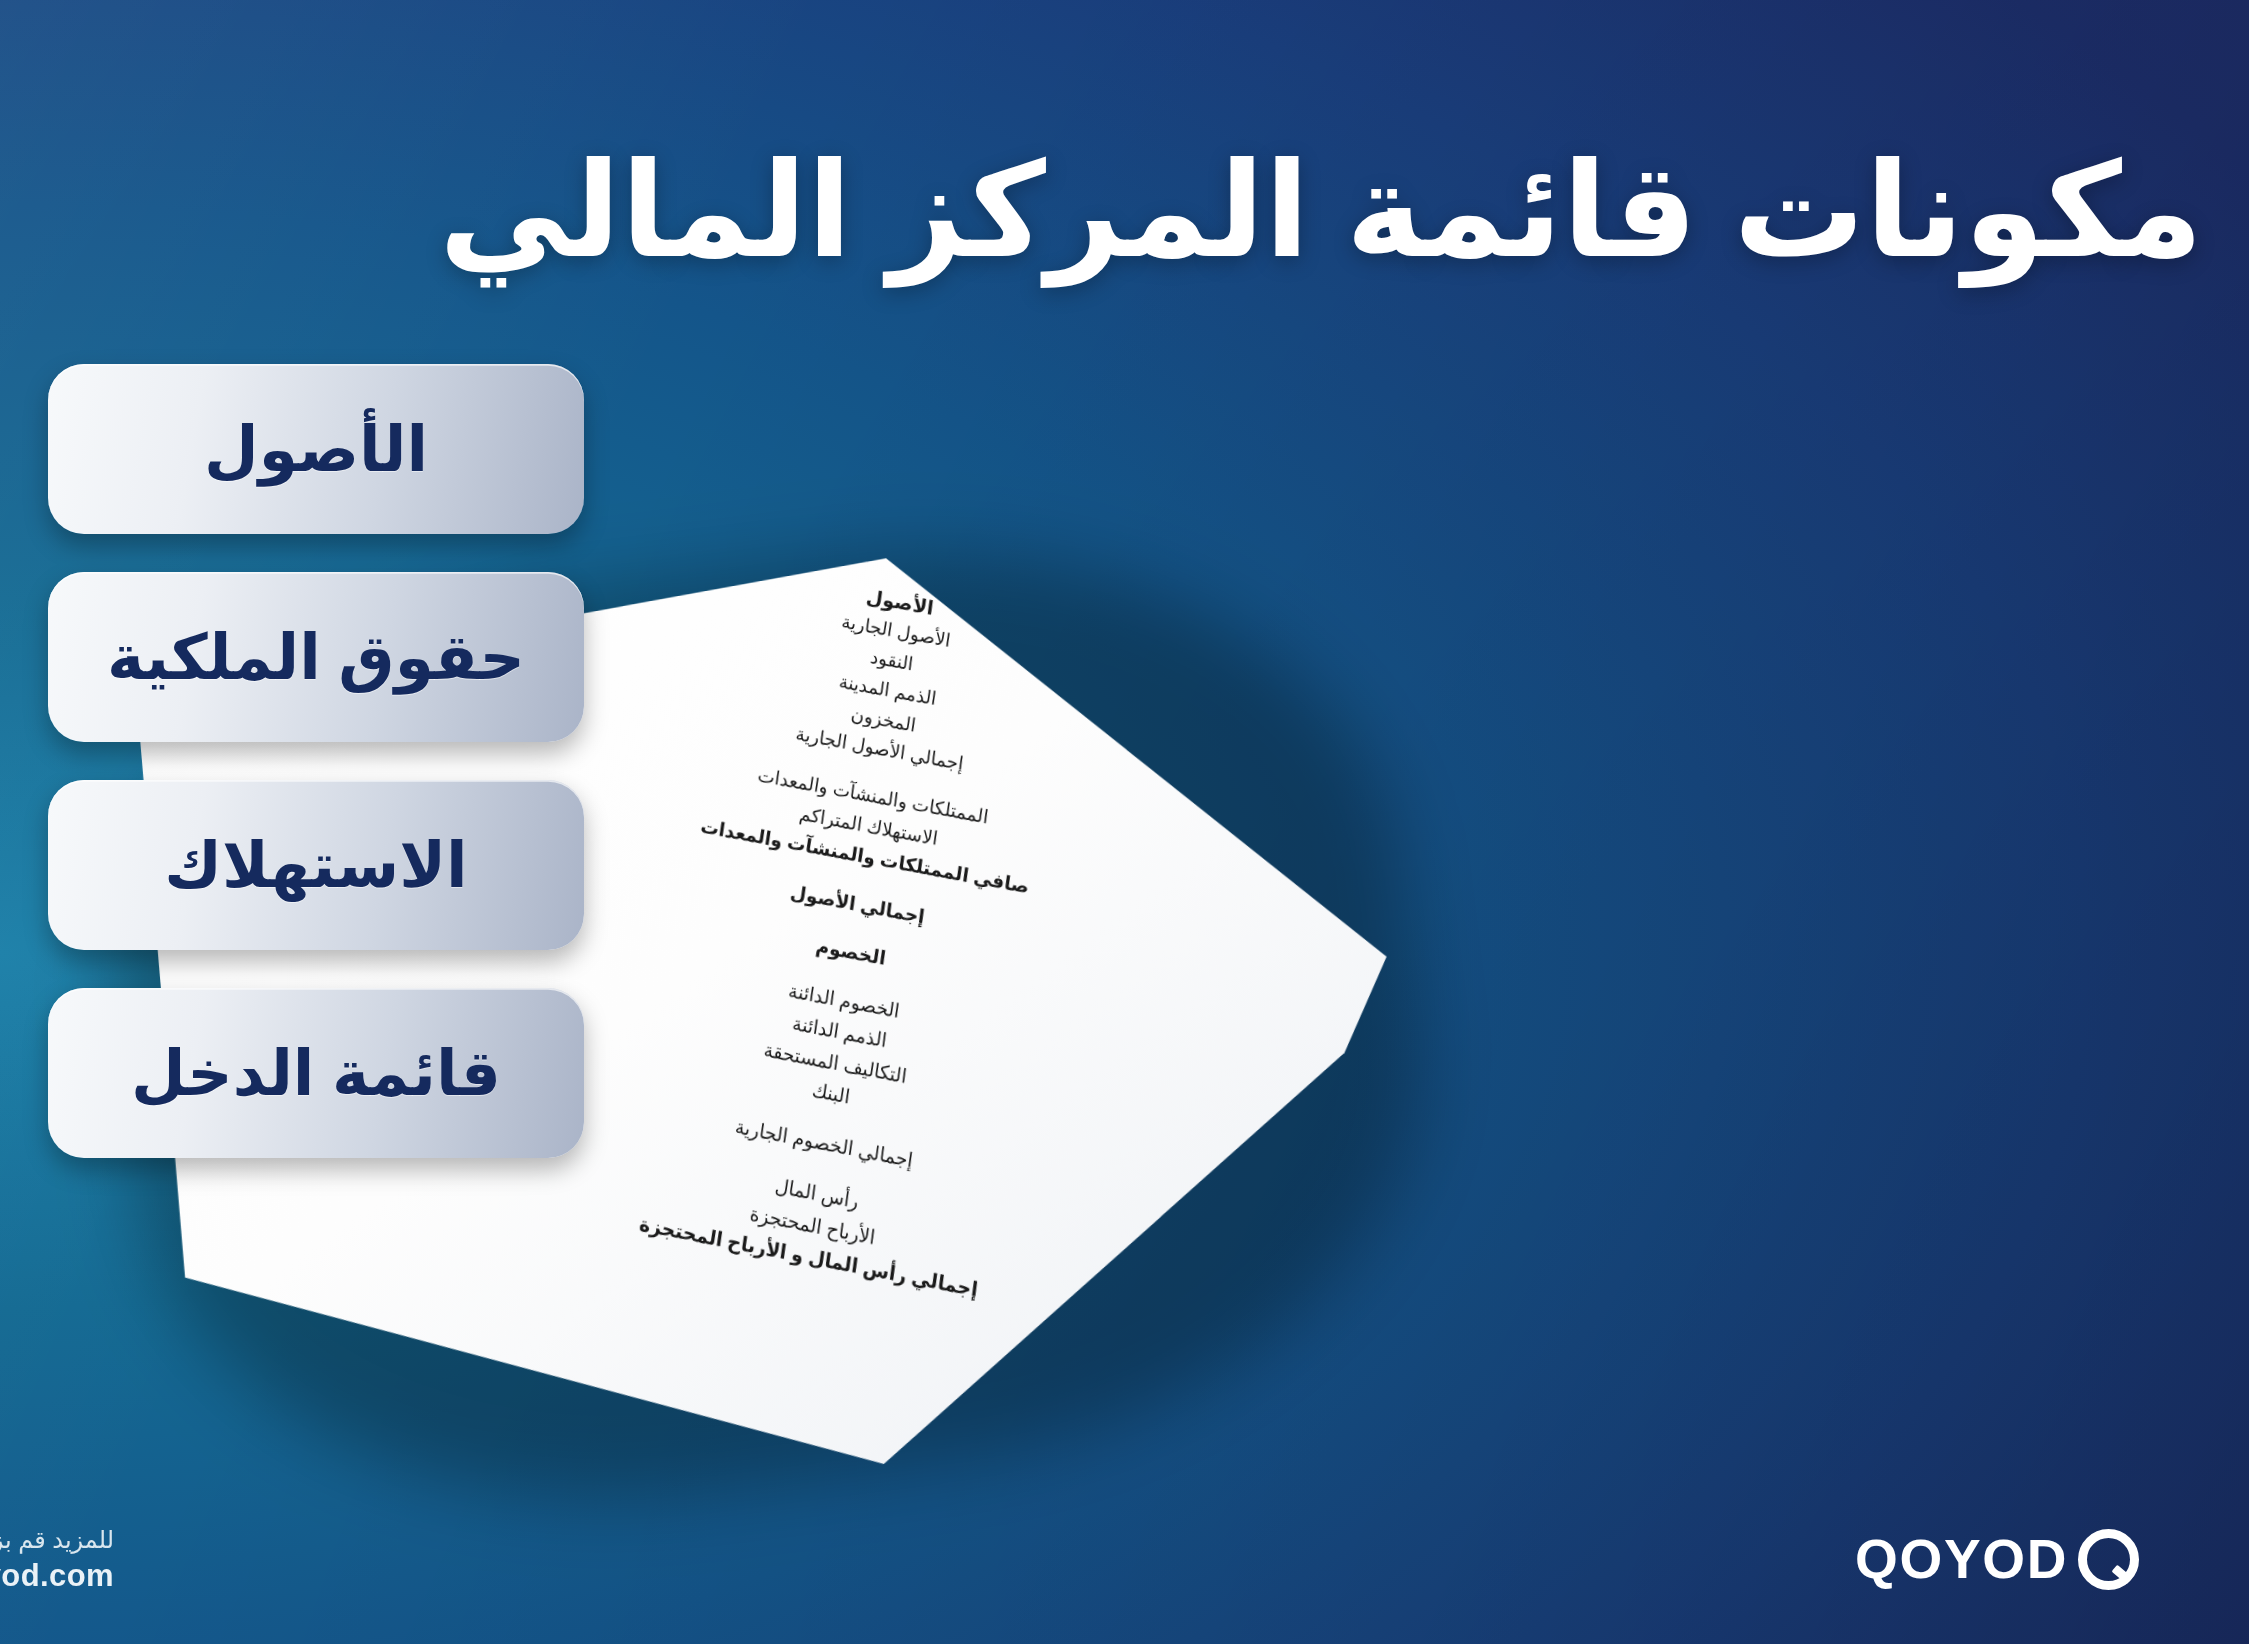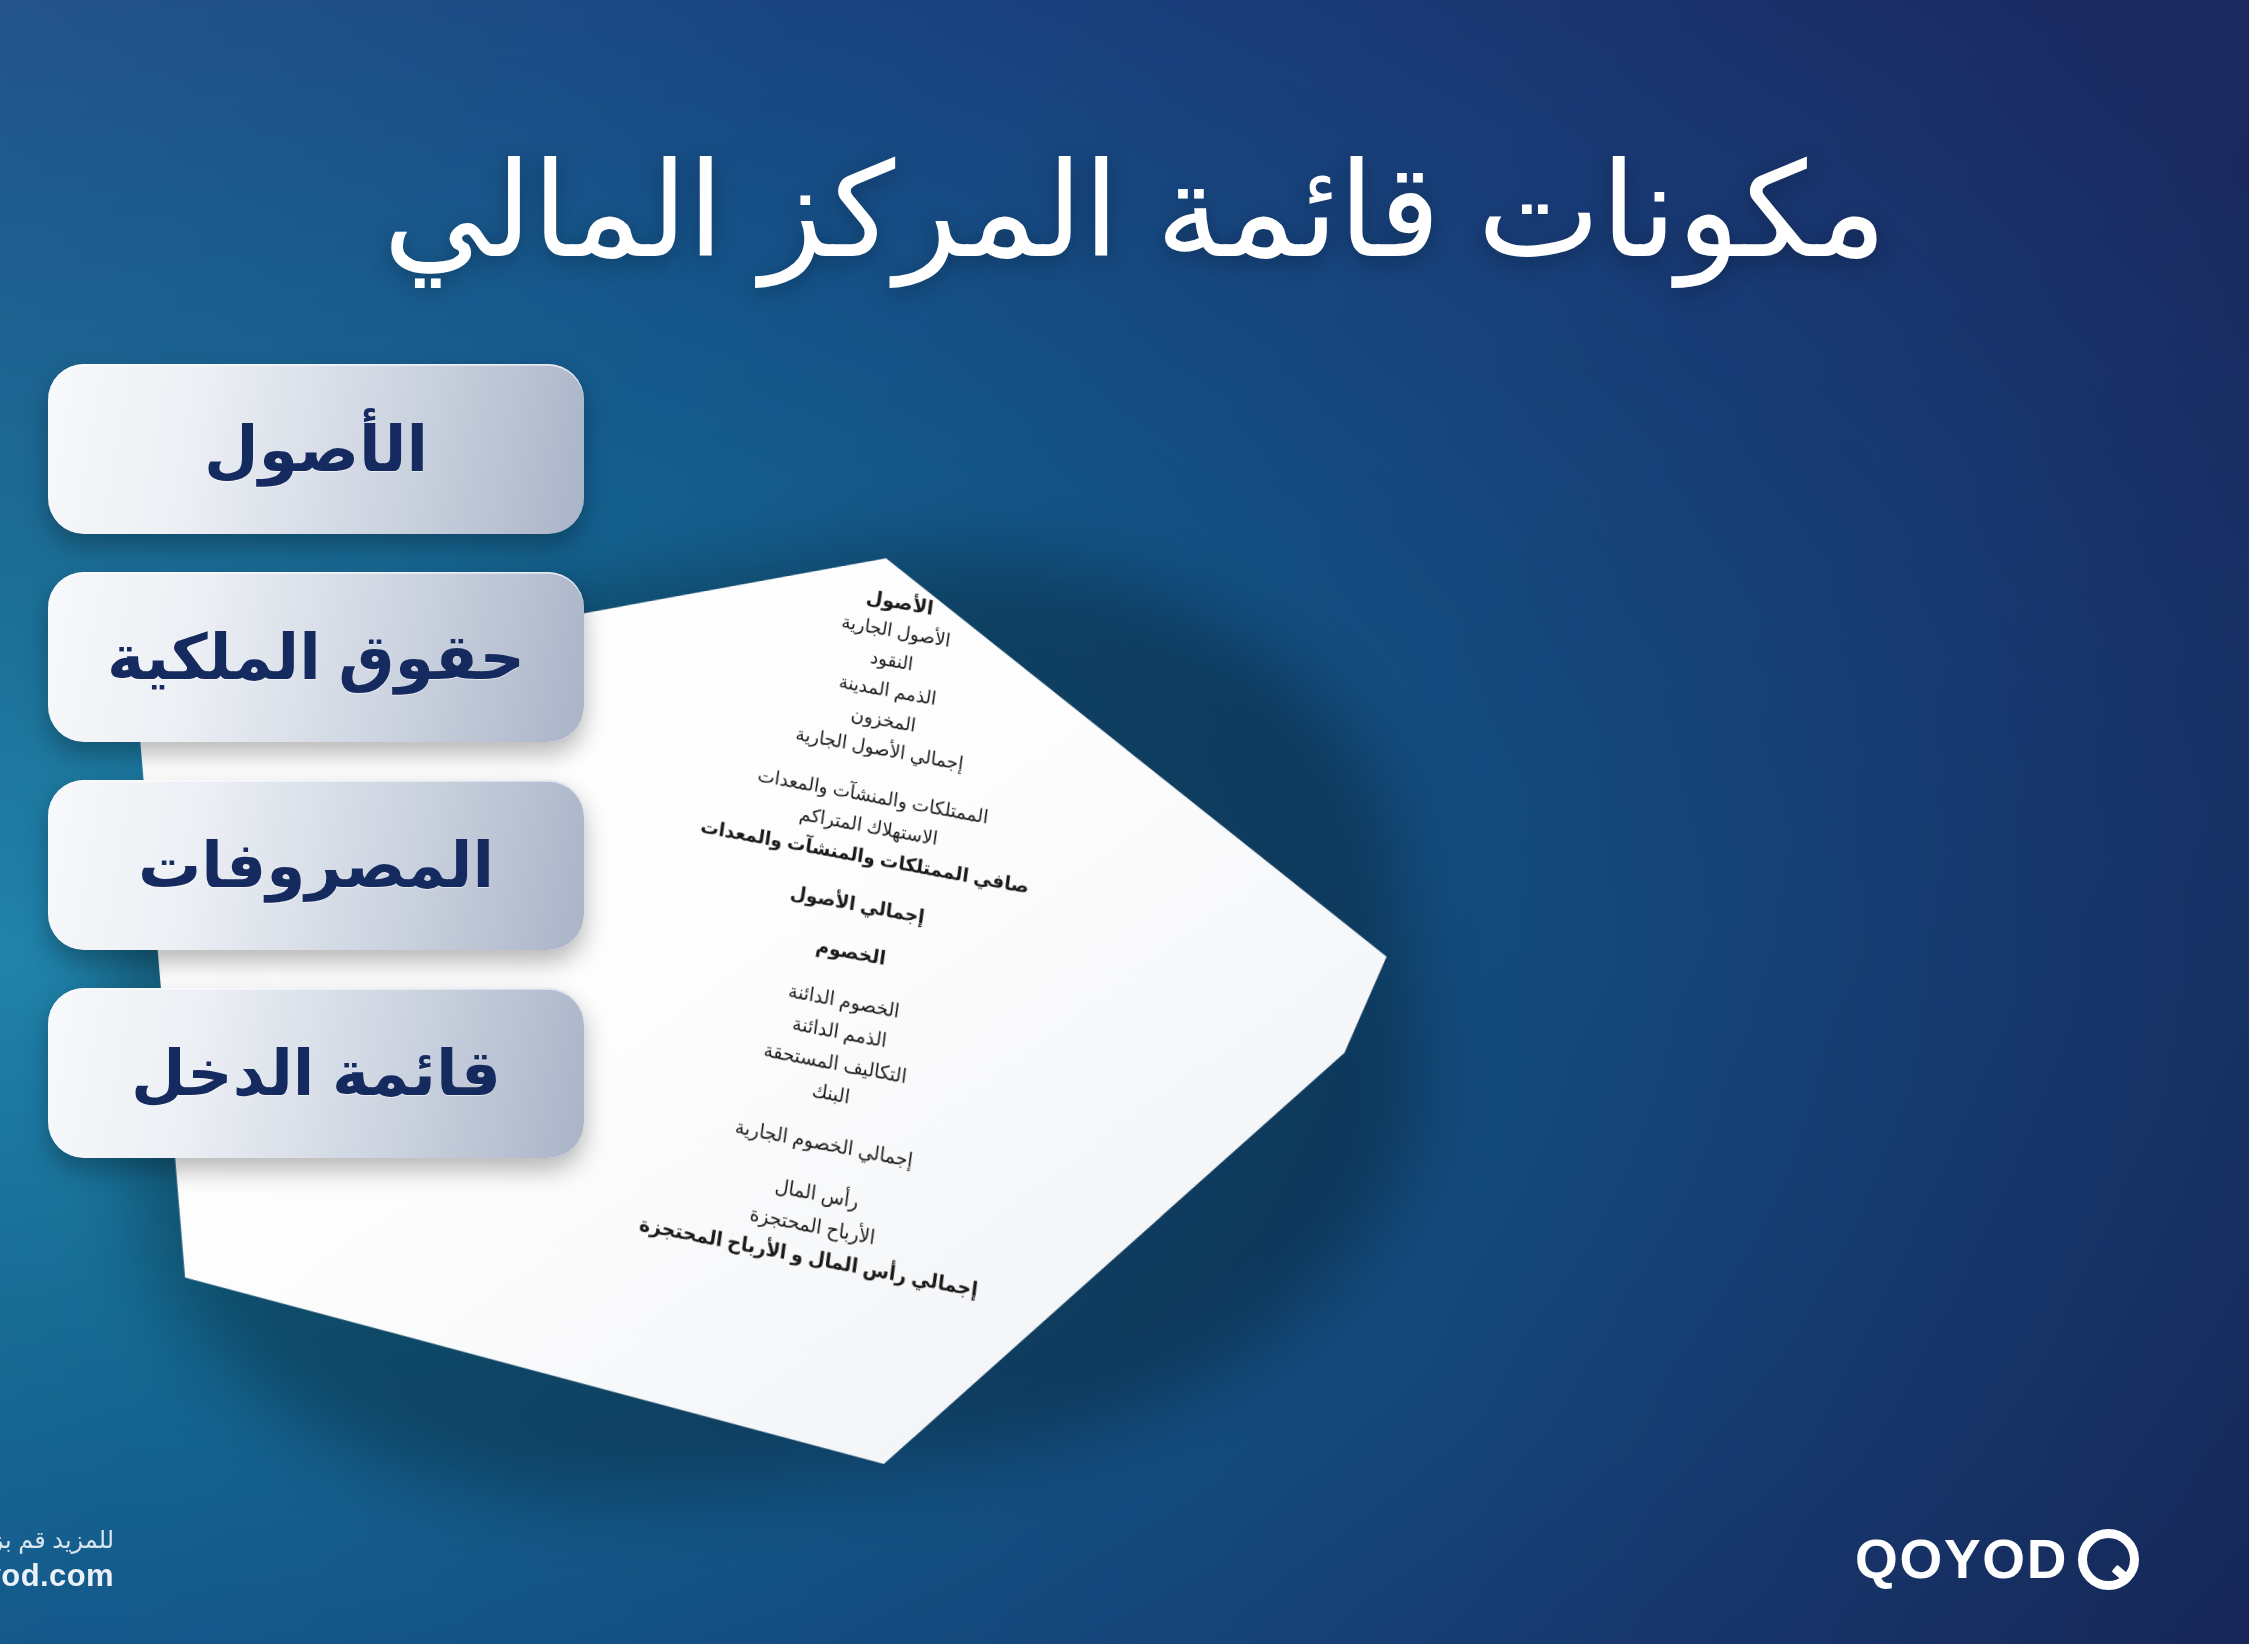--- a/index.html
+++ b/index.html
@@ -22,26 +22,26 @@
     position: absolute;
     inset: 0;
     background: linear-gradient(115deg, rgba(255,255,255,0.05) 0%, rgba(255,255,255,0.0) 28%, rgba(0,0,0,0.10) 72%, rgba(0,0,0,0.22) 100%);
     pointer-events: none;
   }
 
   
   .title {
     position: absolute;
     top: 43px;
-    right: 55px;
+    right: 46px;
     width: 2118px;
-    text-align: center;
+    text-align: right;
     color: #ffffff;
     font-size: 131px;
-    font-weight: normal;
+    font-weight: bold;
     line-height: 1.22;
     letter-spacing: -0.8px;
     text-shadow: 0 5px 21.5px rgba(0,0,0,0.28);
     z-index: 5;
   }
 
   
   .paper-wrap {
     position: absolute;
     left: 99px;
@@ -233,21 +233,21 @@
               <div class="doc-line bold">إجمالي رأس المال و الأرباح المحتجزة</div>
             </div>
           </div>
       </div>
     </div>
   </div>
 
   <div class="pills">
     <div class="pill">الأصول</div>
     <div class="pill">حقوق الملكية</div>
-    <div class="pill">المصروفات</div>
+    <div class="pill">الاستهلاك</div>
     <div class="pill">قائمة الدخل</div>
   </div>
 
   <div class="footer-left">
     <div class="small">للمزيد قم بزيارة</div>
     <div class="site">qoyod.com</div>
   </div>
 
   <div class="brand">
     <span class="brand-mark"></span>

